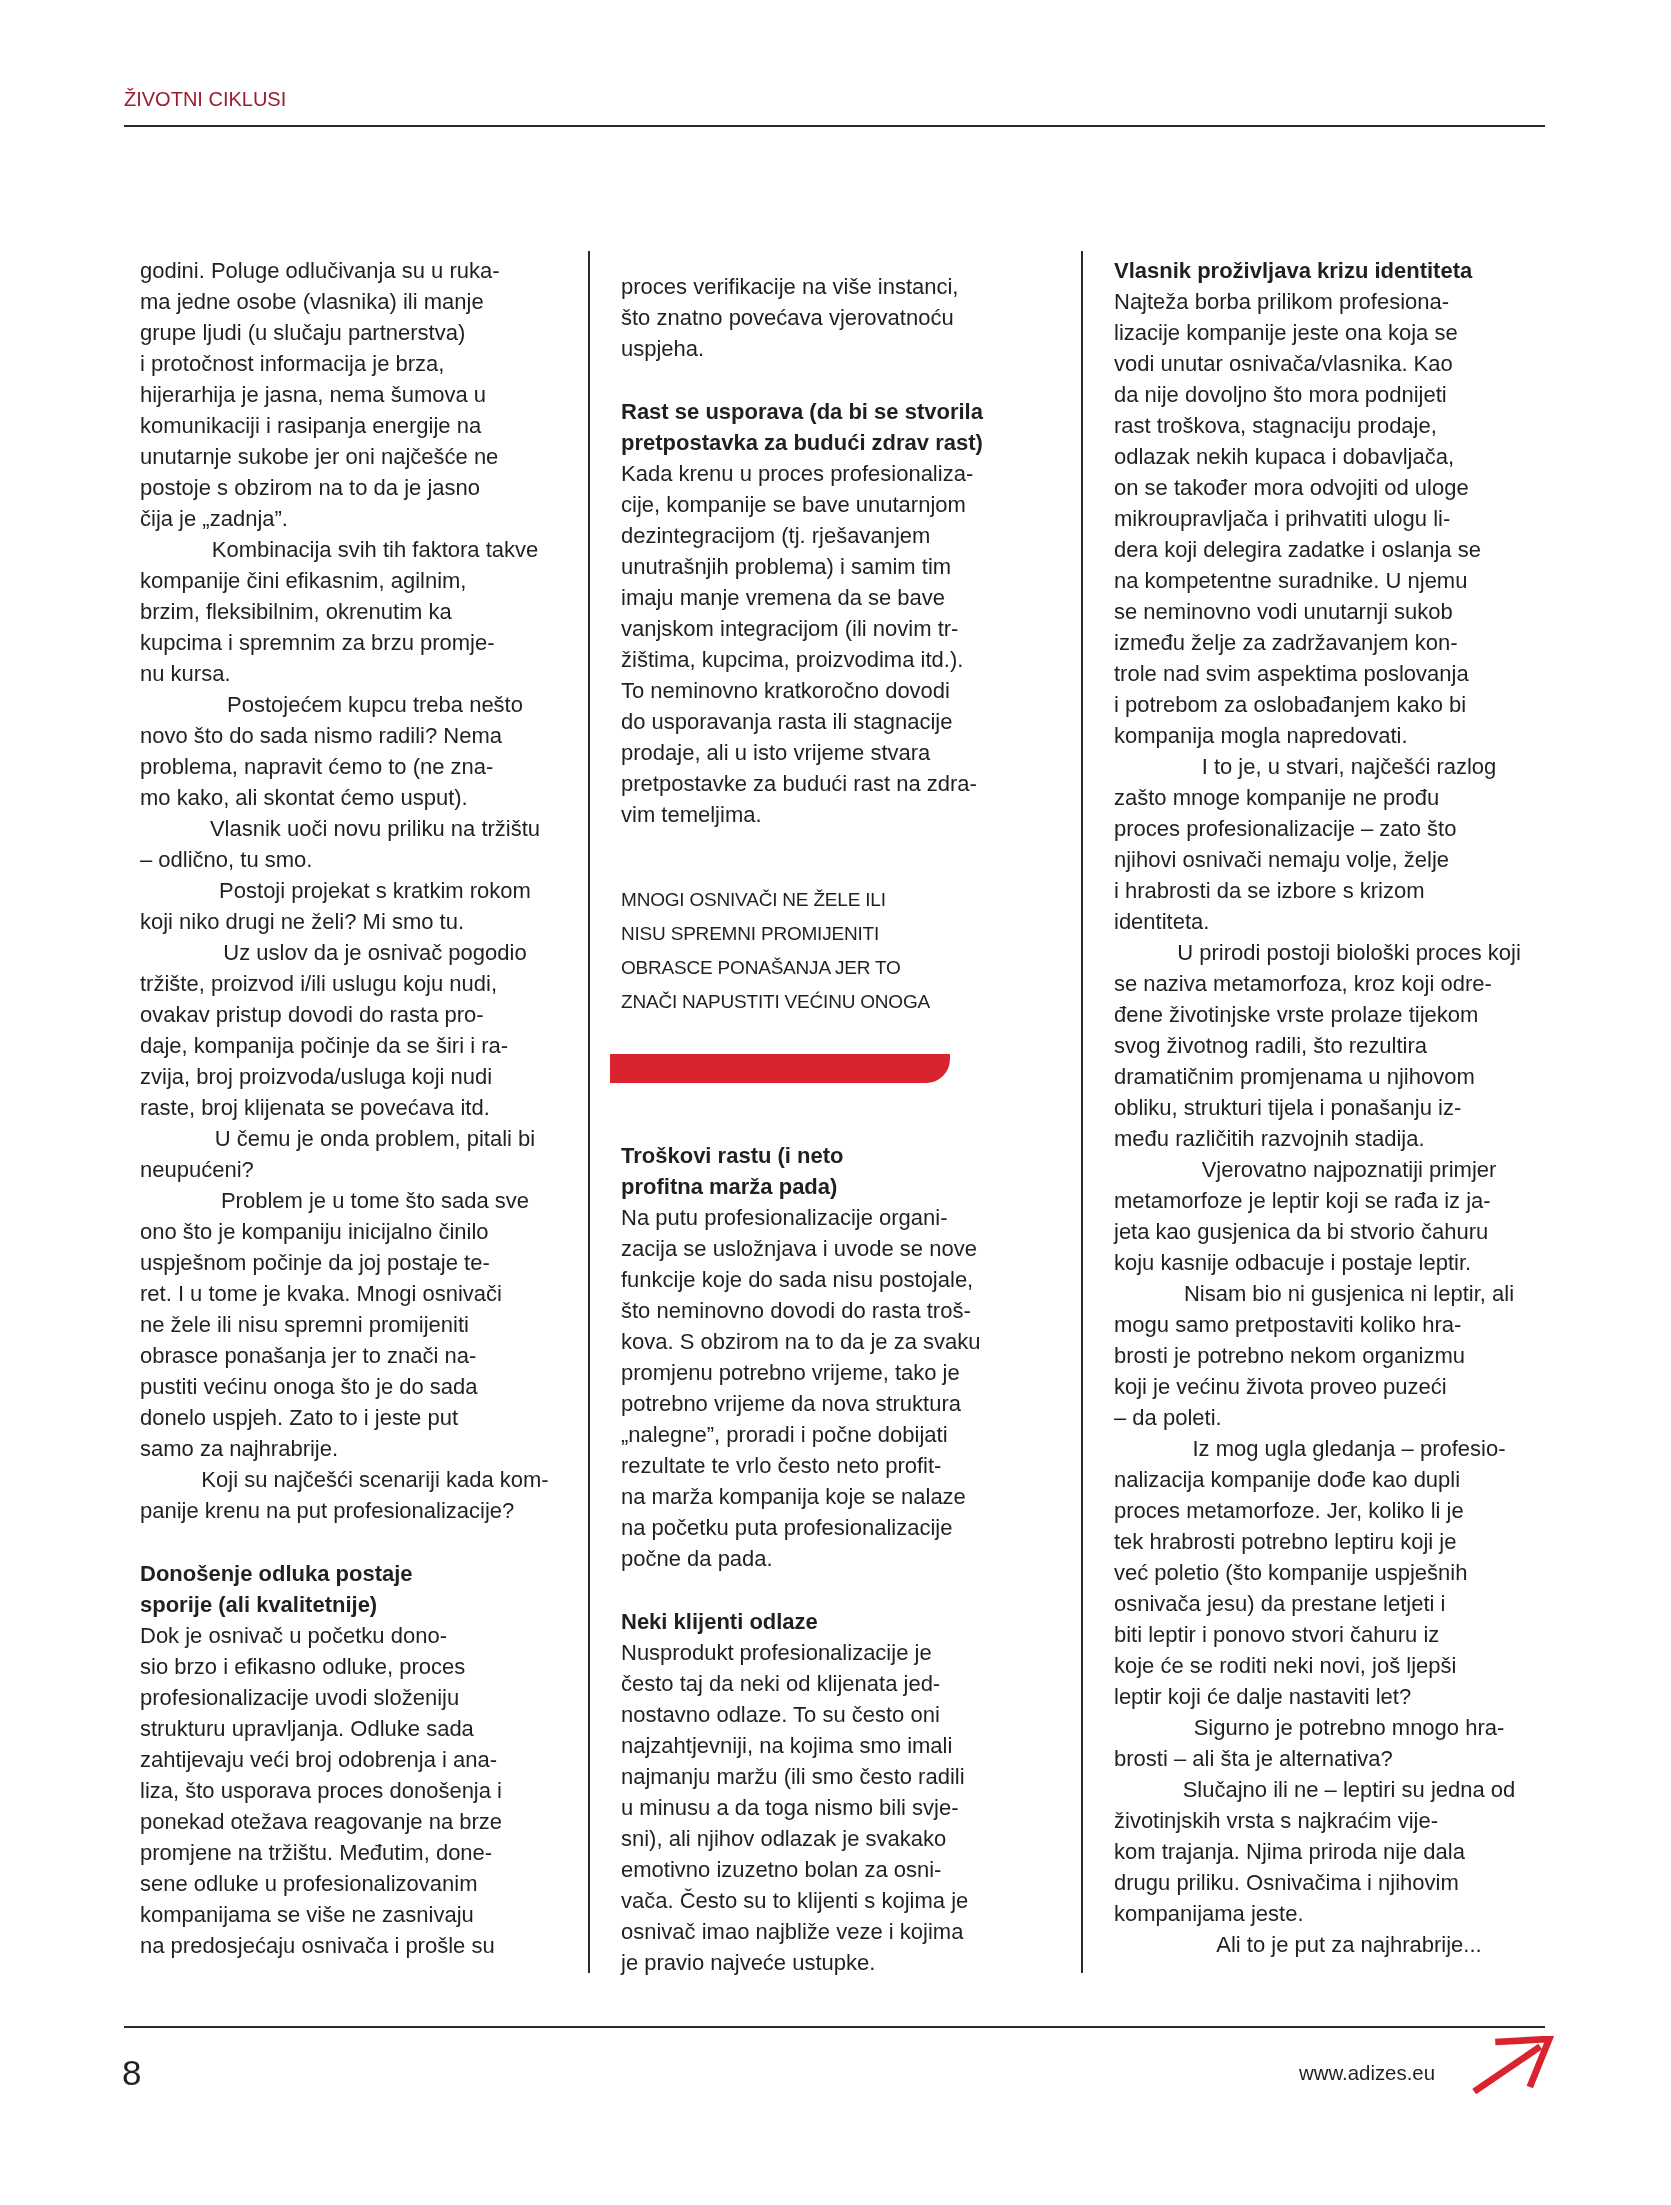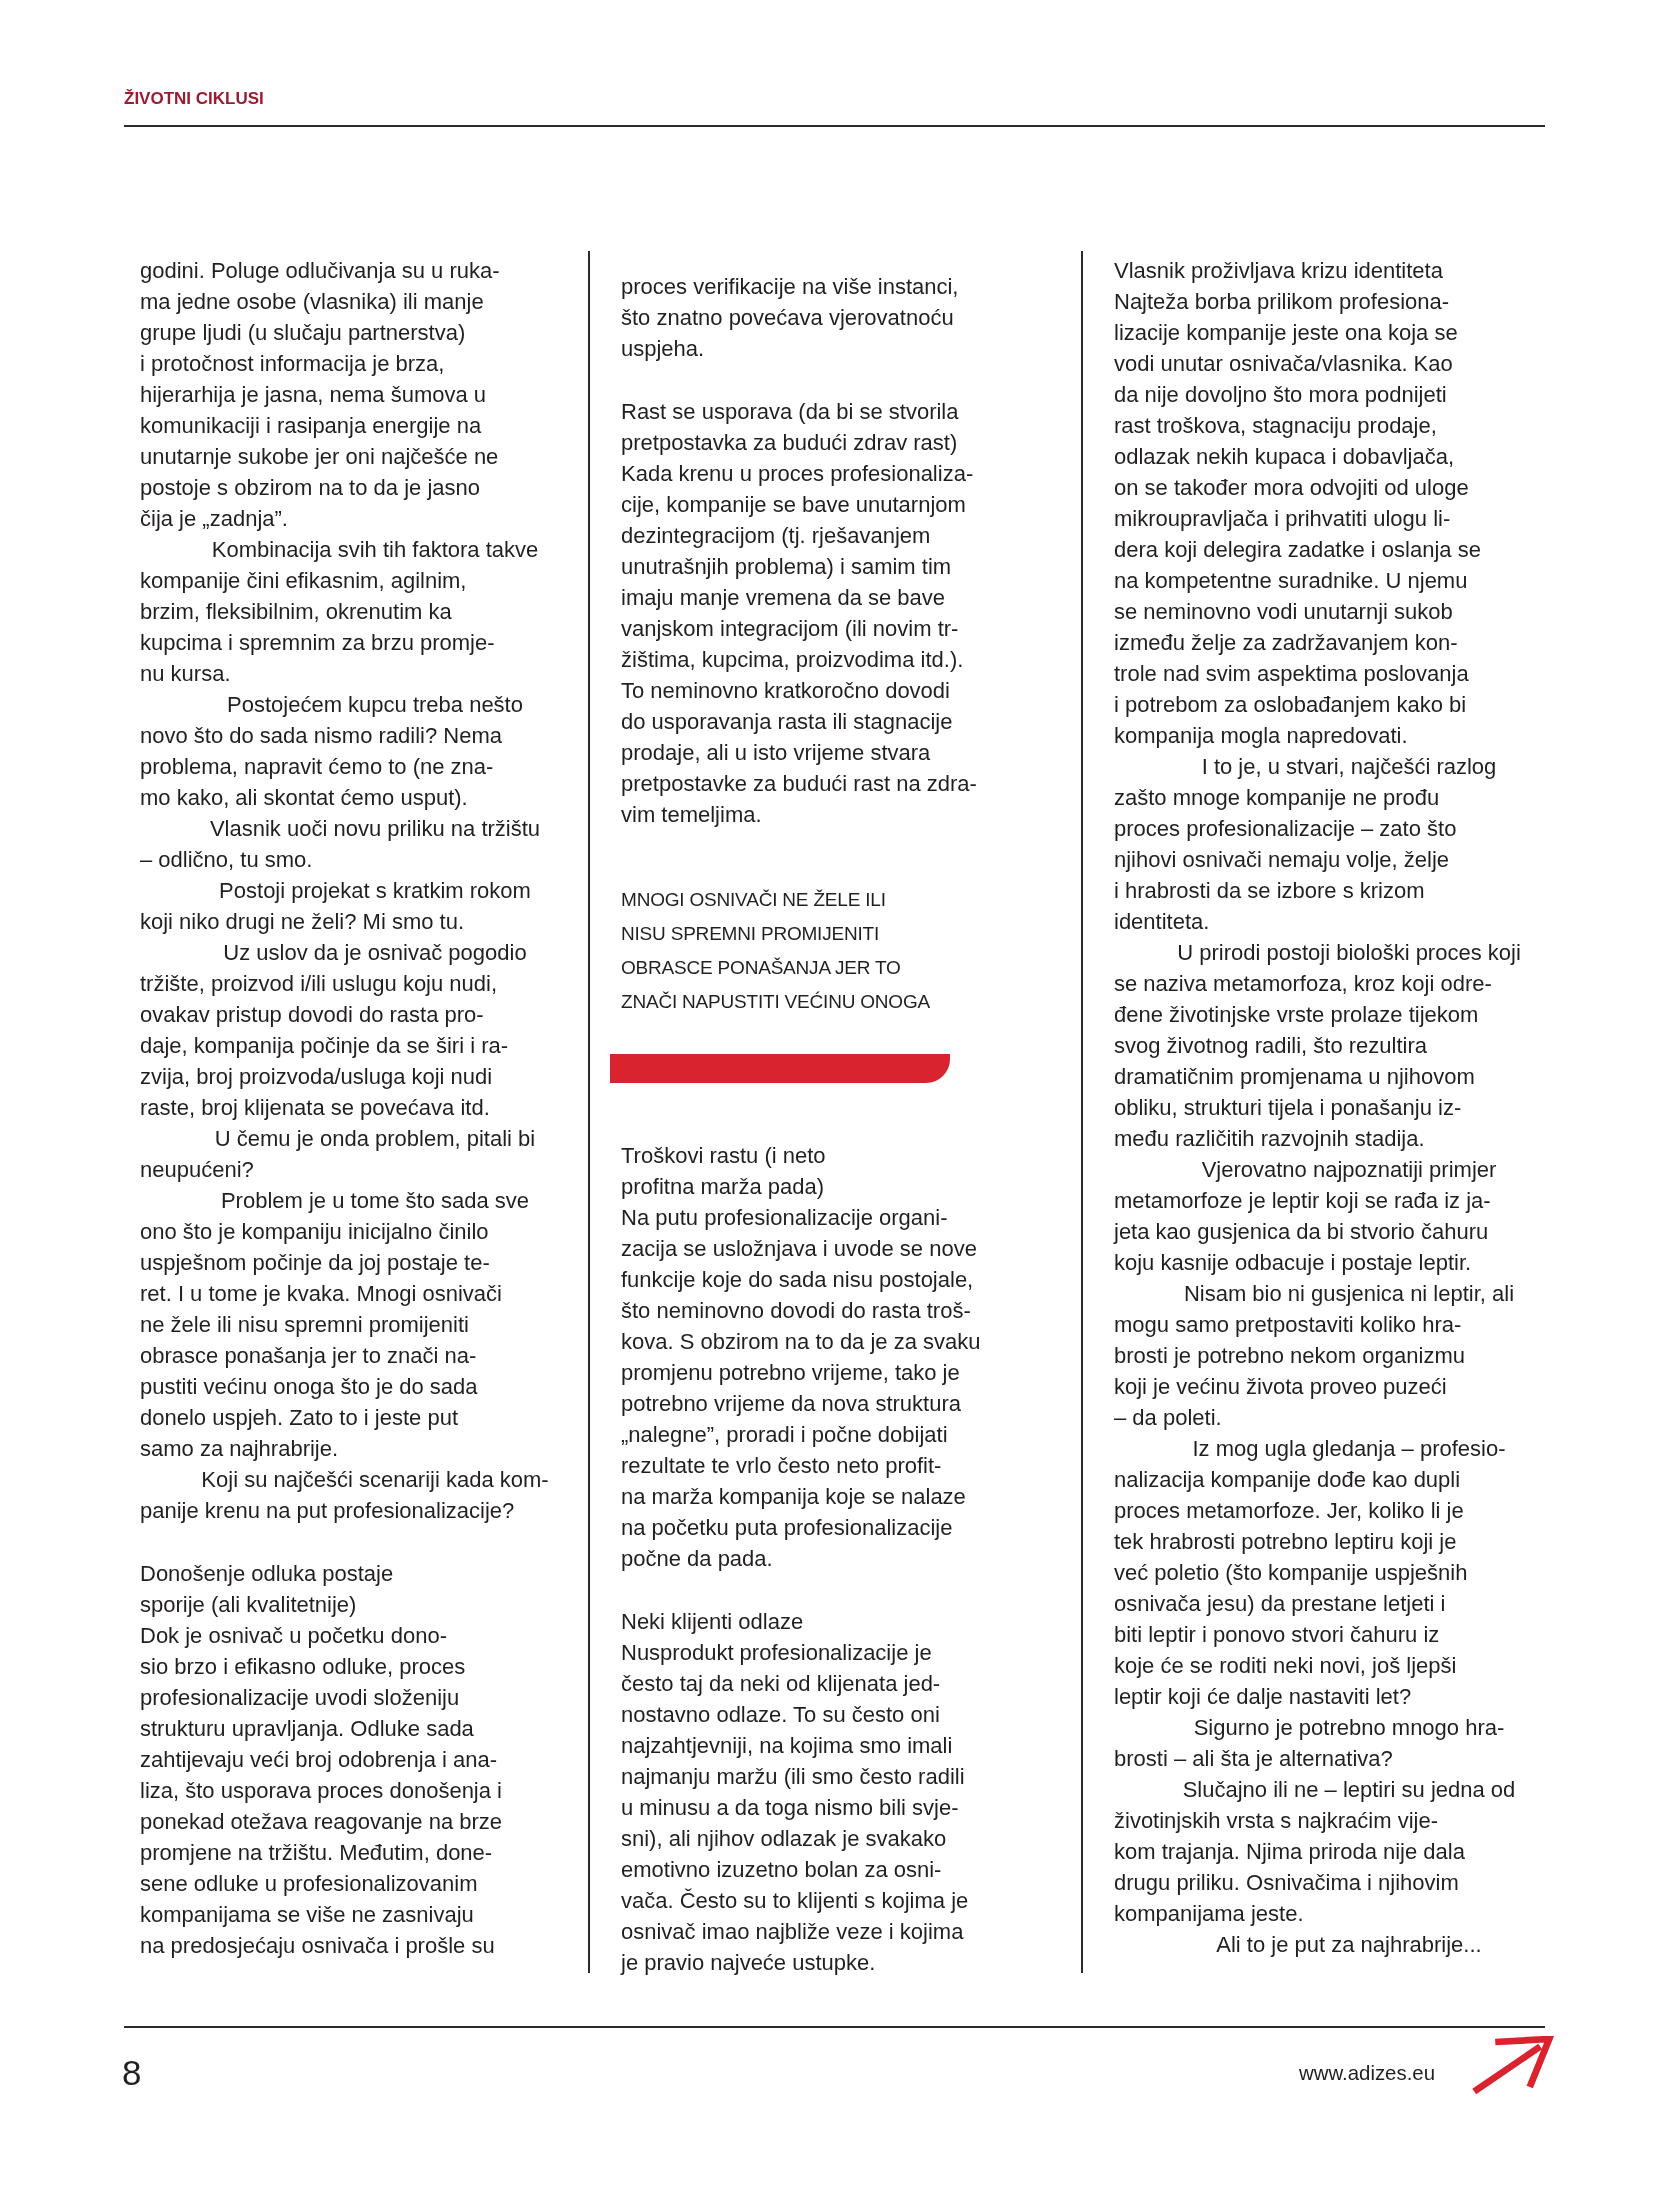--- a/index.html
+++ b/index.html
@@ -1,25 +1,25 @@
 <!DOCTYPE html>
 <html style="font-size:12px"><head>
 <meta charset="utf-8">
 <style>
   html, body { margin: 0; padding: 0; background: #ffffff; }
   body { width: 1671px; height: 2205px; position: relative; overflow: hidden;
          font-family: "Liberation Sans", "DejaVu Sans", sans-serif; color: #231f20; }
-  .header-title { position: absolute; left: 124px; top: 84px; font-size: 17px; font-weight: bold;
+  .header-title { position: absolute; left: 124px; top: 84px; font-size: 20px; font-weight: normal;
                   letter-spacing: 0px; line-height: 30px; }
   .rule { position: absolute; height: 2.3px; background: #2b2b2b; }
   .vrule { position: absolute; width: 2.3px; background: #2b2b2b; }
   .col { position: absolute; top: 255px; font-size: 22px; line-height: 31px; }
   .line { display: block; white-space: nowrap; }
   .indent { padding-left: 32px; text-align: center; }
-  .subhead { font-weight: normal; }
+  .subhead { font-weight: bold; }
   .gap { height: 32px; }
   .pullquote { font-size: 19px; line-height: 34px; text-transform: uppercase; letter-spacing: -0.2px; }
   .redbar { position: absolute; left: 610px; top: 1054px; width: 340px; height: 29px;
             border-bottom-right-radius: 24px; }
   .page-num { position: absolute; left: 122px; top: 2054px; font-size: 35px; line-height: 38px; font-weight: normal; }
   .url { position: absolute; left: 1299px; top: 2061px; font-size: 20.4px; line-height: 24px; font-weight: normal; }
   .arrow { position: absolute; left: 1471px; top: 2036px; width: 83px; height: 60px; }
 </style>
 </head>
 <body>

